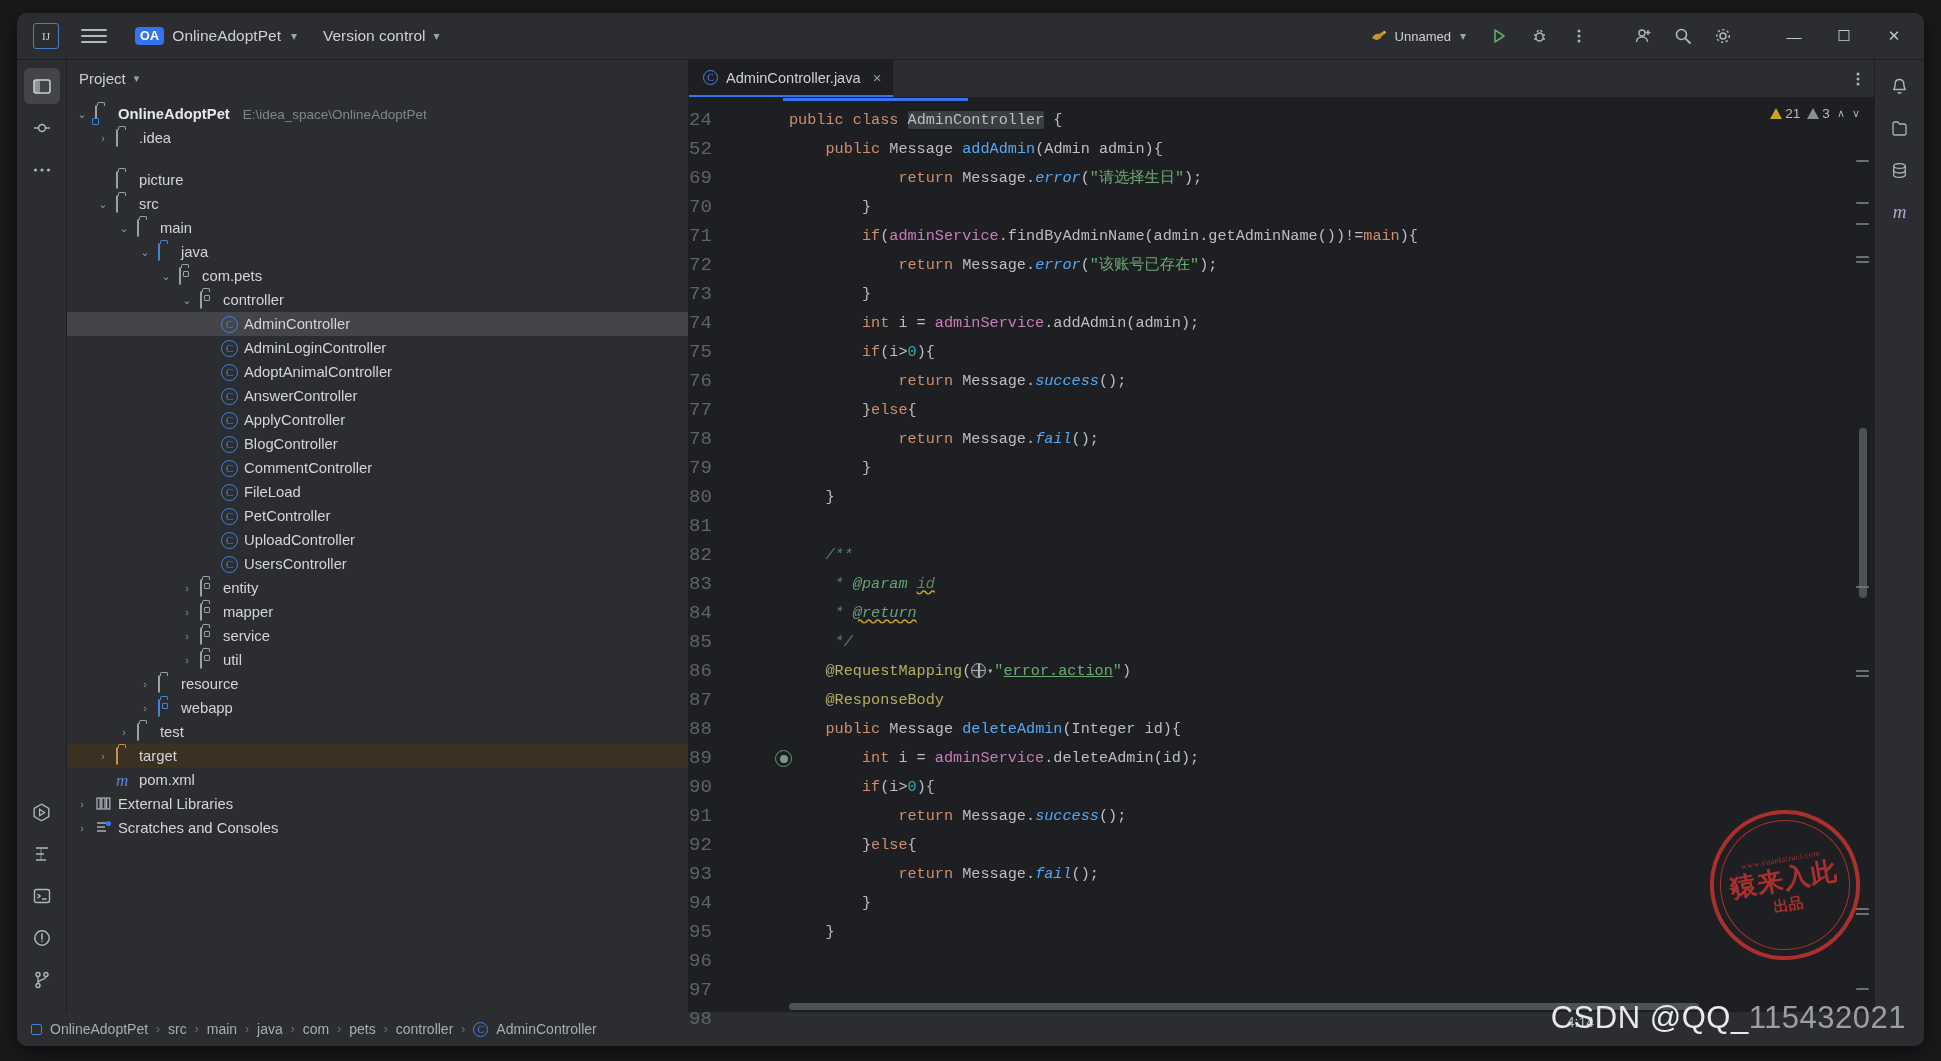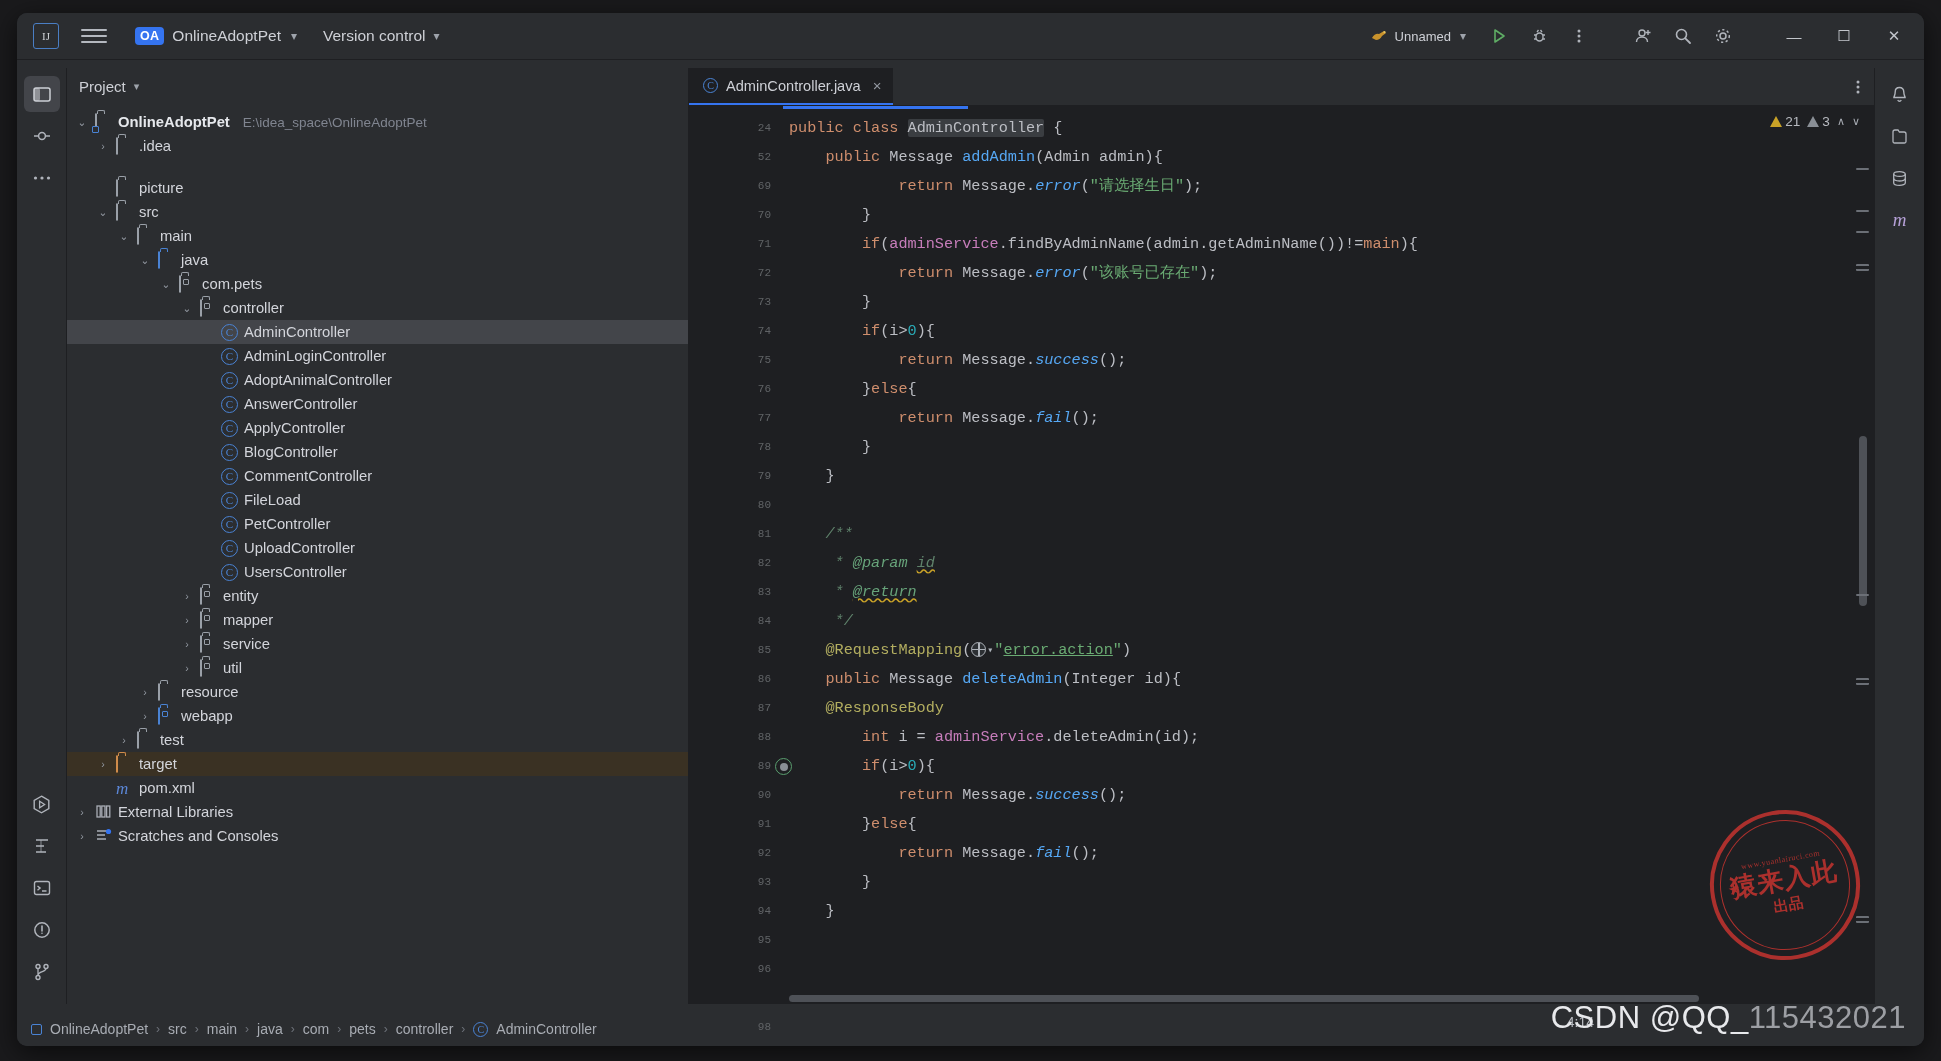--- a/index.html
+++ b/index.html
@@ -10,21 +10,21 @@
     overflow: hidden;
   }
   .app {
     position: absolute;
     left: 17px; top: 13px;
     width: 1907px; height: 1033px;
     background: #2b2d30;
     border-radius: 10px;
     overflow: hidden;
     box-shadow: 0 6px 26px rgba(0,0,0,.6);
-    display: flex; flex-direction: column; gap: 8px;
+    display: flex; flex-direction: column;
   }
 
   
   .titlebar {
     height: 47px; flex: 0 0 47px;
     background: #2b2d30;
     display: flex; align-items: center;
     padding: 0 10px 0 8px;
     gap: 10px;
     border-bottom: 1px solid #1e1f22;
@@ -120,22 +120,22 @@
     display:flex;align-items:center;gap:8px;padding:0 12px 0 14px;
     background:#1e1f22; border-bottom:2px solid #3574f0; cursor:pointer; color:#ced0d6; font-size:14.6px;
   }
   .tab .cls { width:15px;height:15px;font-size:10px; }
   .tab-x { color:#9499a2; font-size:15px; margin-left:4px; }
   .tabbar .fill { flex:1; }
   .tab-more { display:flex; align-items:center; padding:0 14px; color:#b0b4bb; cursor:pointer; font-size:16px;}
 
   .code-wrap { flex:1; display:flex; min-height:0; position:relative; background:#1e1f22; }
   .gutter {
-    width: 94px; flex:0 0 94px; background:#1e1f22; text-align:right;
-    padding-top: 8px; color:#606366; font-size:11px;
+    width: 94px; flex:0 0 94px; background:#1e1f22; text-align:left;
+    padding-top: 8px; color:#606366; font-size:19px;
     font-family:"Liberation Mono", monospace; user-select:none; position:relative;
   }
   .gline { height:29px; line-height:29px; padding-right:12px; position:relative; }
   .grun { position:absolute; right:-9px; top:6px; width:17px;height:17px;border-radius:50%;
           border:1.6px solid #5a9e6f; display:flex;align-items:center;justify-content:center;}
   .grun i { width:8px;height:8px;border-radius:50%; background:#8a8f96; display:block; }
 
   .code {
     flex:1; padding-top:8px; overflow:hidden; position:relative;
     font-family:"Liberation Mono", monospace; font-size:15.2px;
@@ -609,34 +609,35 @@
           </div>
 
         <div class="code">
           <div class="cline"><span class="kw">public</span> <span class="kw">class</span> <span class="hl-ident typ">AdminController</span> <span class="pl">{</span></div>
           <div class="cline">    <span class="kw">public</span> <span class="typ">Message</span> <span class="fn">addAdmin</span><span class="pl">(</span><span class="typ">Admin</span> <span class="pl">admin){</span></div>
           <div class="cline">            <span class="kw">return</span> <span class="typ">Message</span><span class="pl">.</span><span class="fni">error</span><span class="pl">(</span><span class="str">"请选择生日"</span><span class="pl">);</span></div>
           <div class="cline">        <span class="pl">}</span></div>
           <div class="cline">        <span class="kw">if</span><span class="pl">(</span><span class="fld">adminService</span><span class="pl">.</span><span class="typ">findByAdminName</span><span class="pl">(admin.</span><span class="typ">getAdminName</span><span class="pl">())</span><span class="pl">!=</span><span class="kw">main</span><span class="pl">){</span></div>
           <div class="cline">            <span class="kw">return</span> <span class="typ">Message</span><span class="pl">.</span><span class="fni">error</span><span class="pl">(</span><span class="str">"该账号已存在"</span><span class="pl">);</span></div>
           <div class="cline">        <span class="pl">}</span></div>
+          <div class="cline">        <span class="kw">int</span> <span class="pl">i = </span><span class="fld">adminService</span><span class="pl">.</span><span class="typ">addAdmin</span><span class="pl">(admin);</span></div>
           <div class="cline">        <span class="kw">if</span><span class="pl">(i&gt;</span><span class="num">0</span><span class="pl">){</span></div>
           <div class="cline">            <span class="kw">return</span> <span class="typ">Message</span><span class="pl">.</span><span class="fni">success</span><span class="pl">();</span></div>
           <div class="cline">        <span class="pl">}</span><span class="kw">else</span><span class="pl">{</span></div>
           <div class="cline">            <span class="kw">return</span> <span class="typ">Message</span><span class="pl">.</span><span class="fni">fail</span><span class="pl">();</span></div>
           <div class="cline">        <span class="pl">}</span></div>
           <div class="cline">    <span class="pl">}</span></div>
           <div class="cline"> </div>
           <div class="cline">    <span class="doc">/**</span></div>
           <div class="cline">     <span class="doc">* </span><span class="tag">@param</span> <span class="doc wavy">id</span></div>
           <div class="cline">     <span class="doc">* </span><span class="tag wavy">@return</span></div>
           <div class="cline">     <span class="doc">*/</span></div>
           <div class="cline">    <span class="ann">@RequestMapping</span><span class="pl">(</span><span class="globe"></span><span class="globe-chev">▾</span><span class="str">"</span><span class="lnk">error.action</span><span class="str">"</span><span class="pl">)</span></div>
+          <div class="cline">    <span class="ann">@ResponseBody</span></div>
           <div class="cline">    <span class="kw">public</span> <span class="typ">Message</span> <span class="fn">deleteAdmin</span><span class="pl">(</span><span class="typ">Integer</span> <span class="pl">id){</span></div>
-          <div class="cline">    <span class="ann">@ResponseBody</span></div>
           <div class="cline">        <span class="kw">int</span> <span class="pl">i = </span><span class="fld">adminService</span><span class="pl">.</span><span class="typ">deleteAdmin</span><span class="pl">(id);</span></div>
           <div class="cline">        <span class="kw">if</span><span class="pl">(i&gt;</span><span class="num">0</span><span class="pl">){</span></div>
           <div class="cline">            <span class="kw">return</span> <span class="typ">Message</span><span class="pl">.</span><span class="fni">success</span><span class="pl">();</span></div>
           <div class="cline">        <span class="pl">}</span><span class="kw">else</span><span class="pl">{</span></div>
           <div class="cline">            <span class="kw">return</span> <span class="typ">Message</span><span class="pl">.</span><span class="fni">fail</span><span class="pl">();</span></div>
           <div class="cline">        <span class="pl">}</span></div>
           <div class="cline">    <span class="pl">}</span></div>
           <div class="cline"> </div>
 
         </div>

